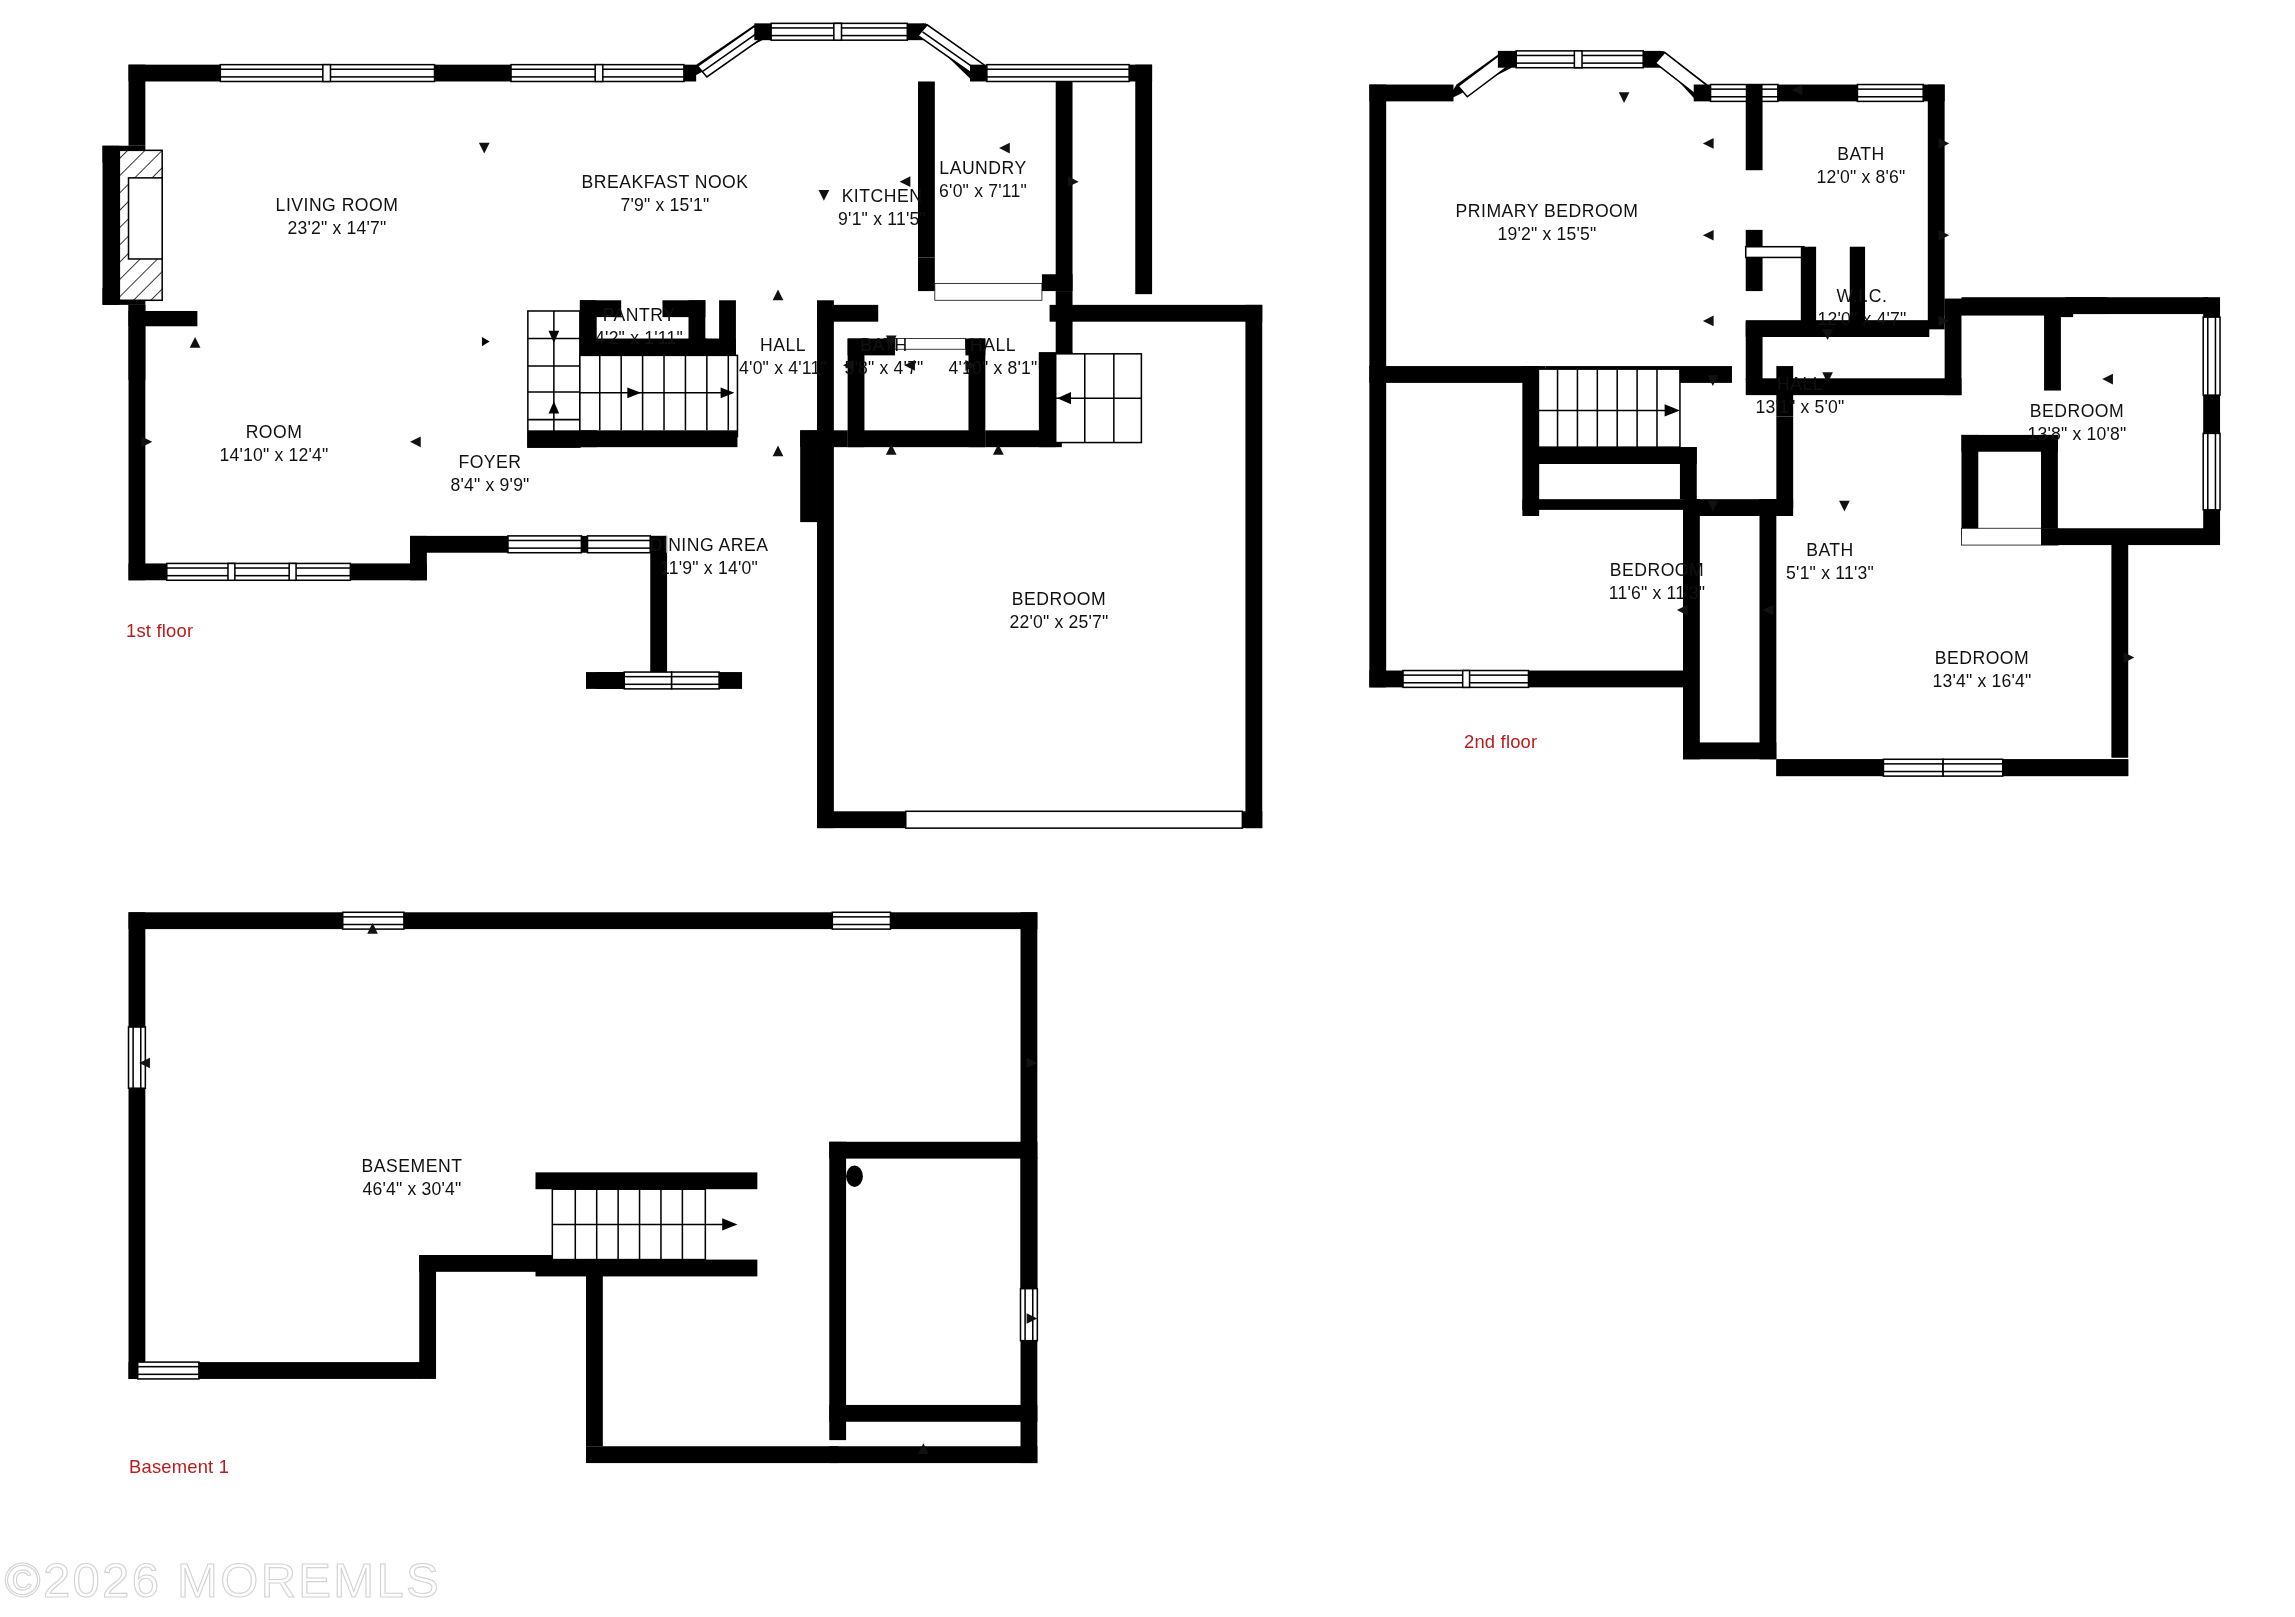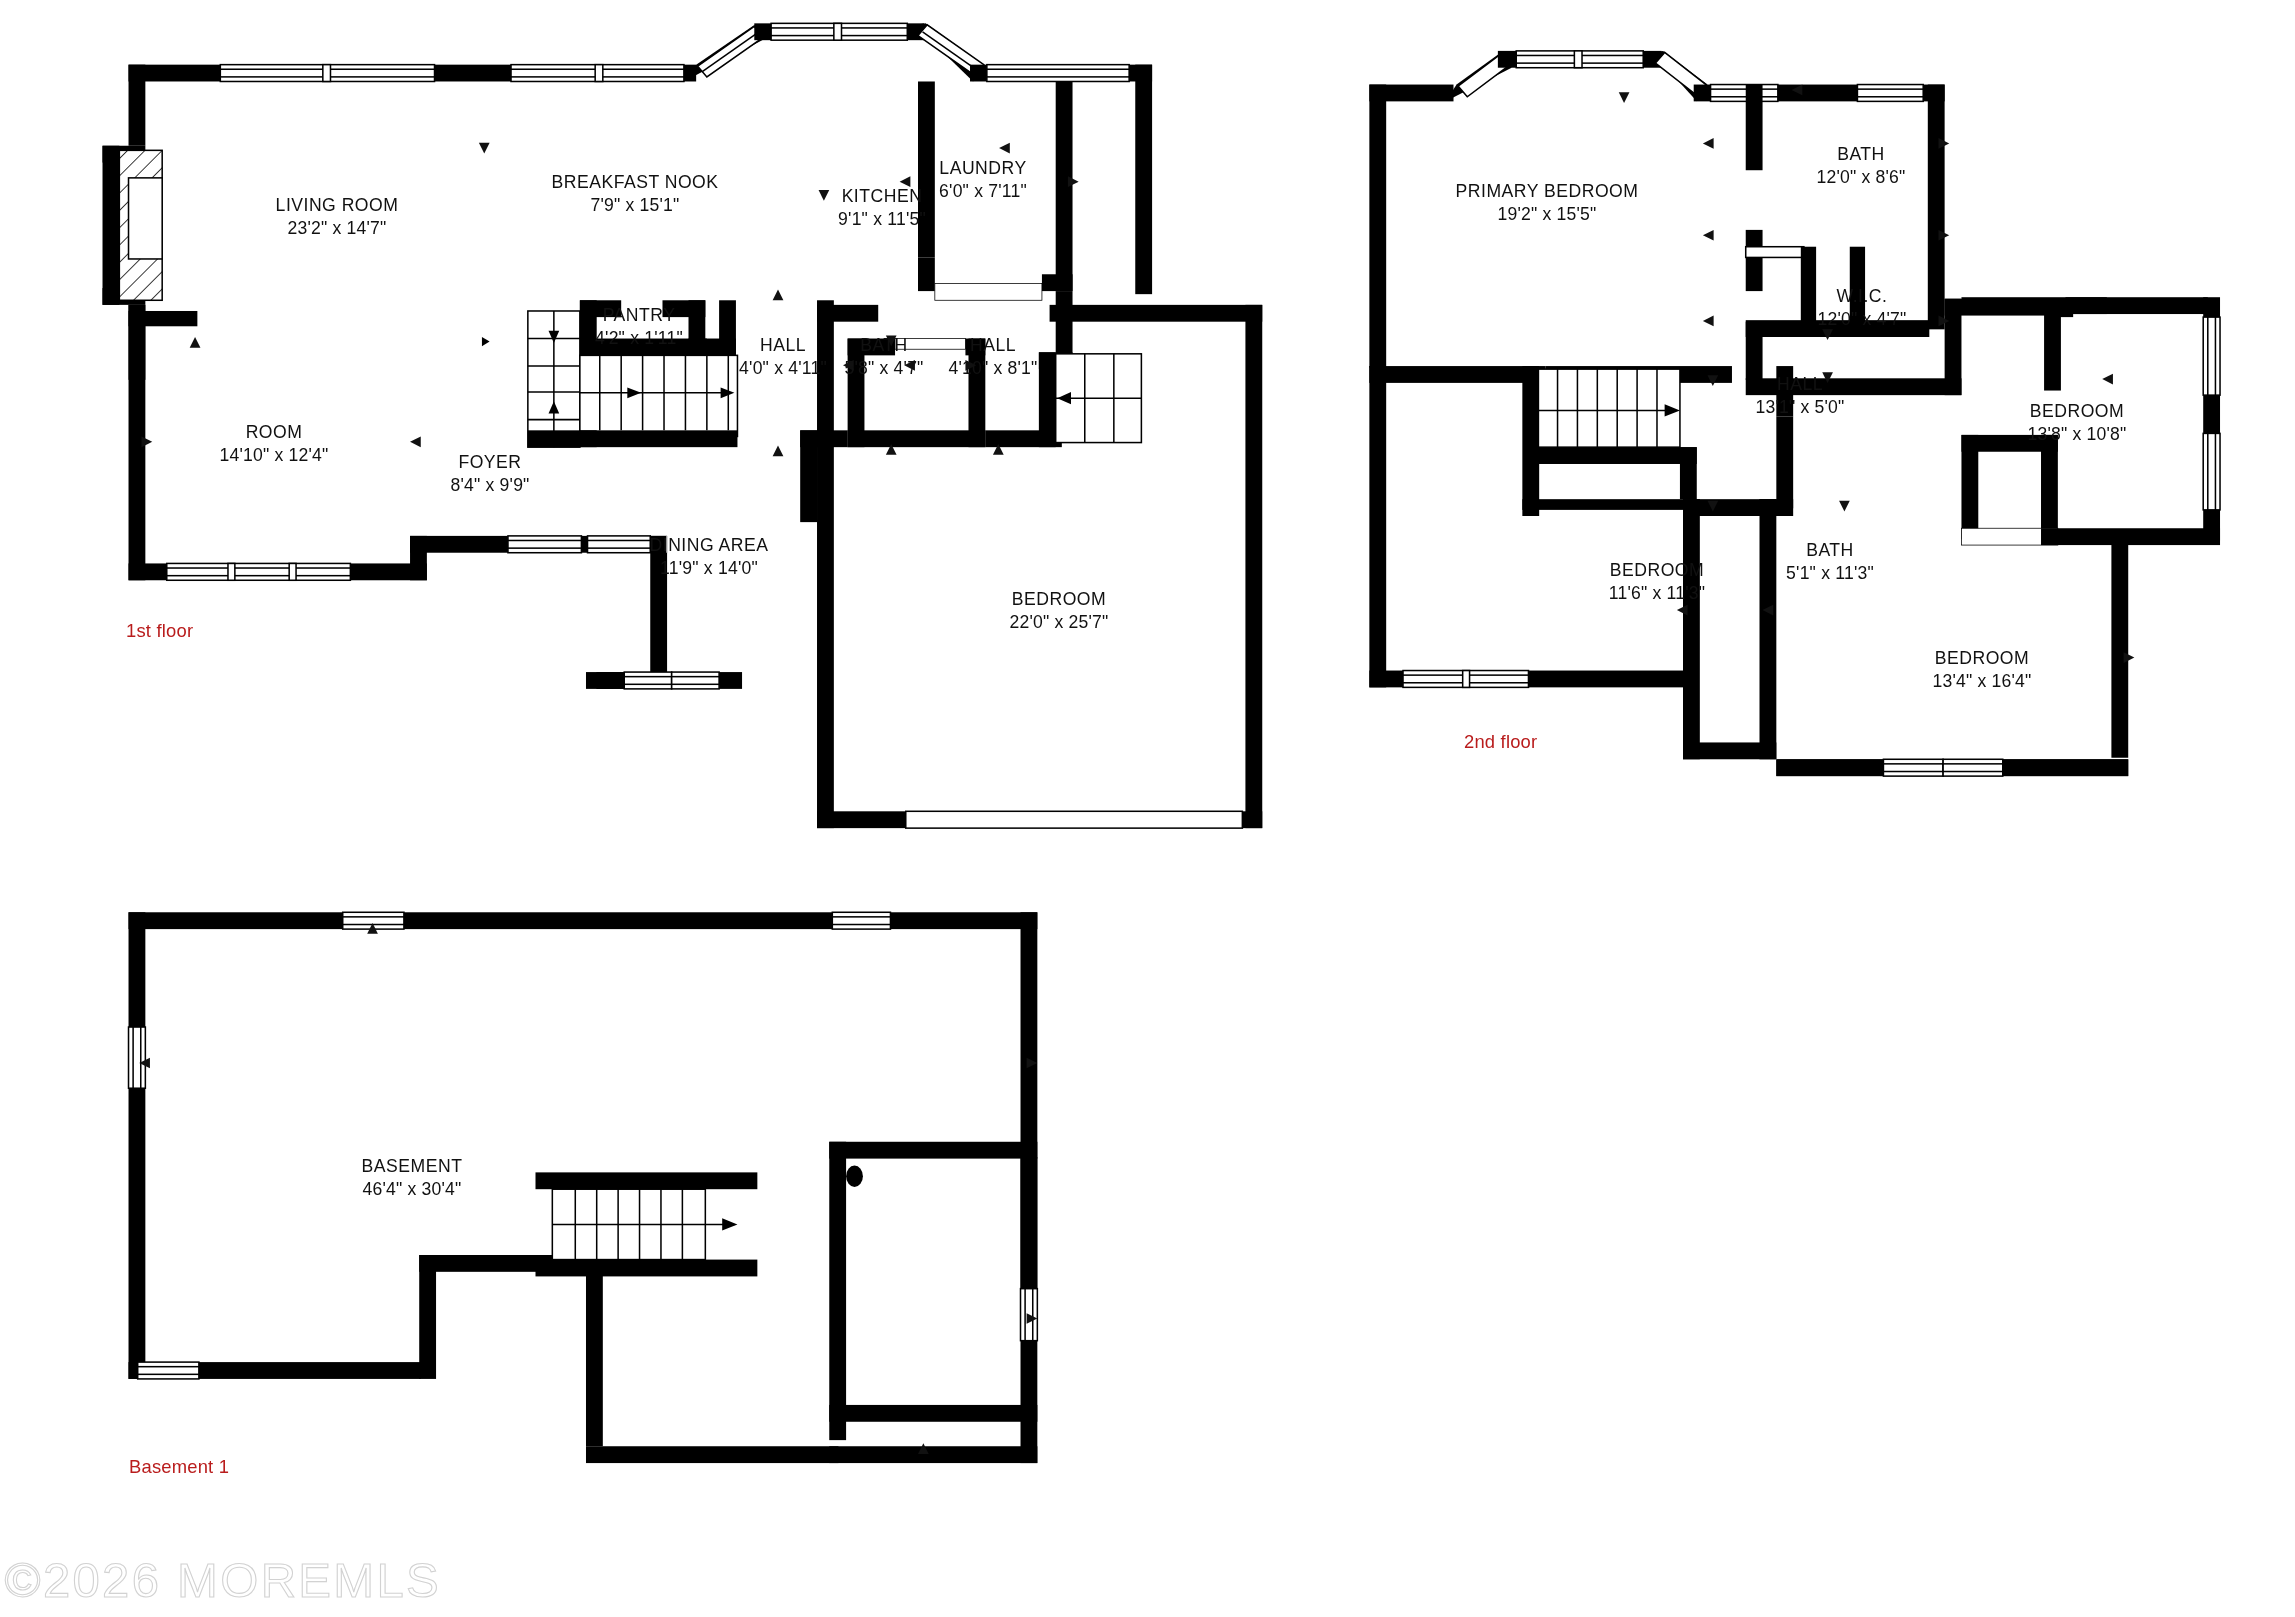--- a/index.html
+++ b/index.html
@@ -430,21 +430,21 @@
 </svg>
 
 <div>
 
   <div class="floor-caption" style="left:126px;top:620px;">1st floor</div>
 
   <div class="room-label" style="left:337px;top:217px;">
     <span class="rl-name">LIVING ROOM</span>
     <span class="rl-dim">23'2" x 14'7"</span>
   </div>
-  <div class="room-label" style="left:635px;top:194px;text-align:center;">
+  <div class="room-label" style="left:665px;top:194px;text-align:center;">
     <span class="rl-name">BREAKFAST NOOK</span>
     <span class="rl-dim">7'9" x 15'1"</span>
   </div>
   <div class="room-label" style="left:854px;top:208px;margin-left:28px;">
     <span class="rl-name">KITCHEN</span>
     <span class="rl-dim">9'1" x 11'5"</span>
   </div>
   <div class="room-label" style="left:983px;top:180px;">
     <span class="rl-name">LAUNDRY</span>
     <span class="rl-dim">6'0" x 7'11"</span>
@@ -477,21 +477,21 @@
     <span class="rl-name">DINING AREA</span>
     <span class="rl-dim">11'9" x 14'0"</span>
   </div>
   <div class="room-label" style="left:1059px;top:611px;">
     <span class="rl-name">BEDROOM</span>
     <span class="rl-dim">22'0" x 25'7"</span>
   </div>
 
   <div class="floor-caption" style="left:1464px;top:731px;">2nd floor</div>
 
-  <div class="room-label" style="left:1547px;top:203px;">
+  <div class="room-label" style="left:1547px;top:223px;">
     <span class="rl-name">PRIMARY BEDROOM</span>
     <span class="rl-dim">19'2" x 15'5"</span>
   </div>
   <div class="room-label" style="left:1861px;top:166px;">
     <span class="rl-name">BATH</span>
     <span class="rl-dim">12'0" x 8'6"</span>
   </div>
   <div class="room-label" style="left:1862px;top:308px;">
     <span class="rl-name">W.I.C.</span>
     <span class="rl-dim">12'0" x 4'7"</span>

